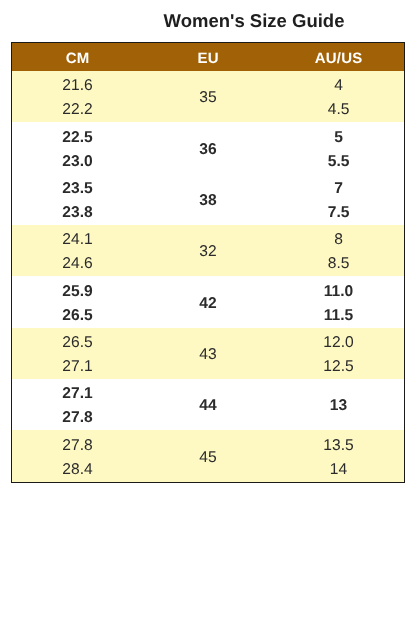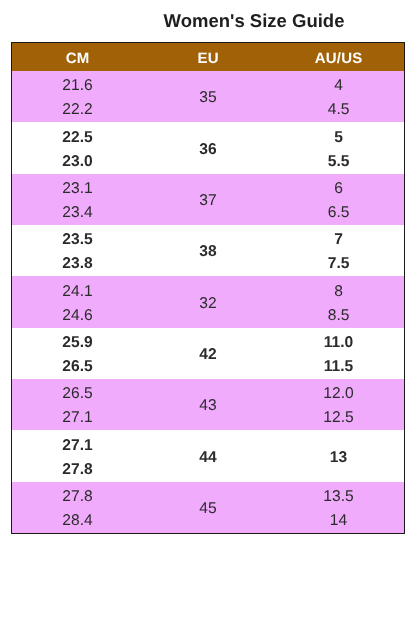--- a/index.html
+++ b/index.html
@@ -23,21 +23,21 @@
   
   thead th{background:#a16207;color:#ffffff;font-size:15px;font-weight:bold;
            height:28px;padding:0;text-align:center;letter-spacing:0.2px;}
   thead th span{position:relative;top:1px;display:inline-block;}
 
   
   tbody td{font-size:15.6px;color:#2b2b2b;text-align:center;height:51.33px;
            padding:0;vertical-align:middle;}
   tbody td .g{position:relative;top:1.6px;}
   tbody td .l{line-height:24px;}
-  tbody tr.odd{background:#f0abfc;}
+  tbody tr.odd{background:#fef9c3;}
   tbody tr.even{background:#ffffff;font-weight:bold;}
 
   
   .bottom-fill{position:absolute;left:12px;top:633px;width:391px;height:2.6px;
                background:#ffffff;}
 </style>
 </head>
 <body>
 
 <div class="page">
@@ -85,39 +85,20 @@
                 <div class="l">36</div>
               </div>
             </td>
             <td>
               <div class="g">
                 <div class="l">5</div>
                 <div class="l">5.5</div>
               </div>
             </td>
           </tr>
-          <tr class="odd">
-            <td>
-              <div class="g">
-                <div class="l">23.1</div>
-                <div class="l">23.4</div>
-              </div>
-            </td>
-            <td>
-              <div class="g">
-                <div class="l">37</div>
-              </div>
-            </td>
-            <td>
-              <div class="g">
-                <div class="l">6</div>
-                <div class="l">6.5</div>
-              </div>
-            </td>
-          </tr>
           <tr class="even">
             <td>
               <div class="g">
                 <div class="l">23.5</div>
                 <div class="l">23.8</div>
               </div>
             </td>
             <td>
               <div class="g">
                 <div class="l">38</div>

